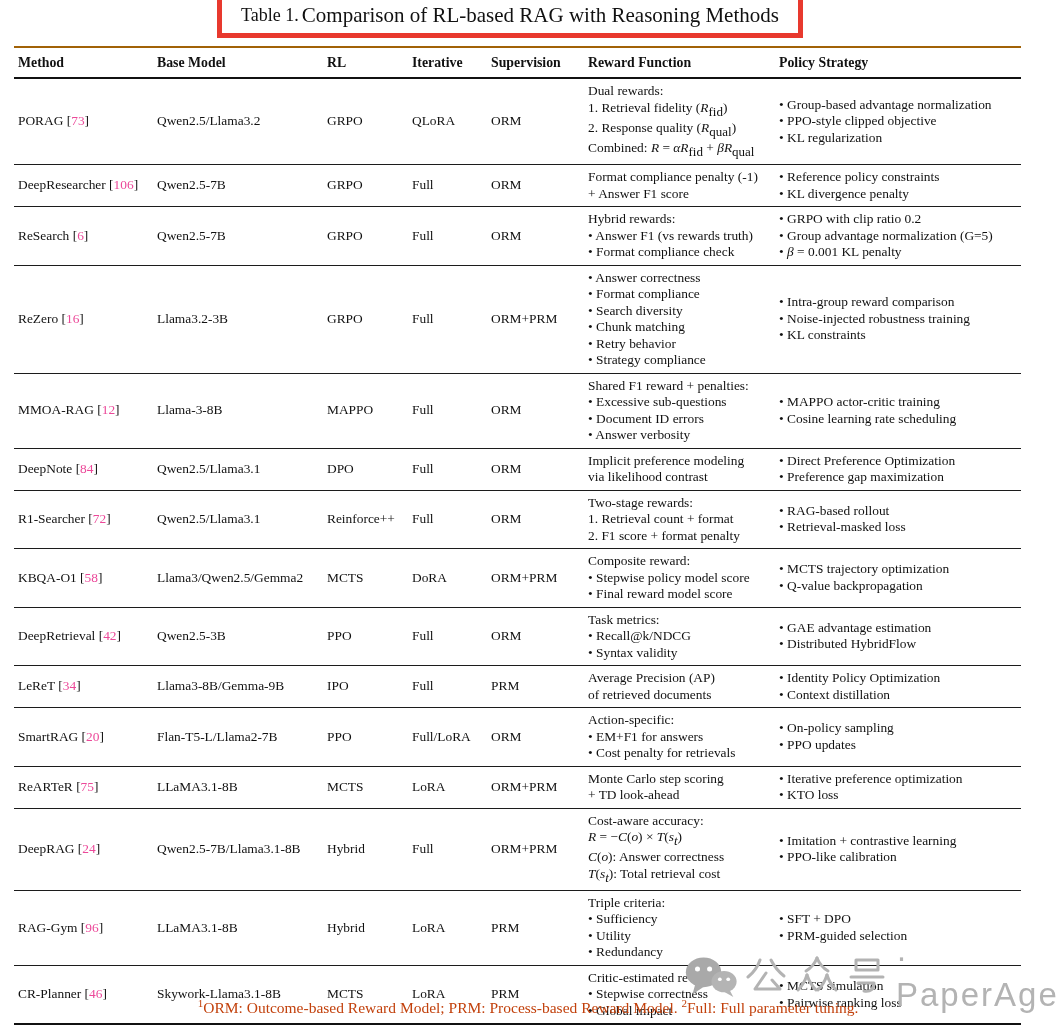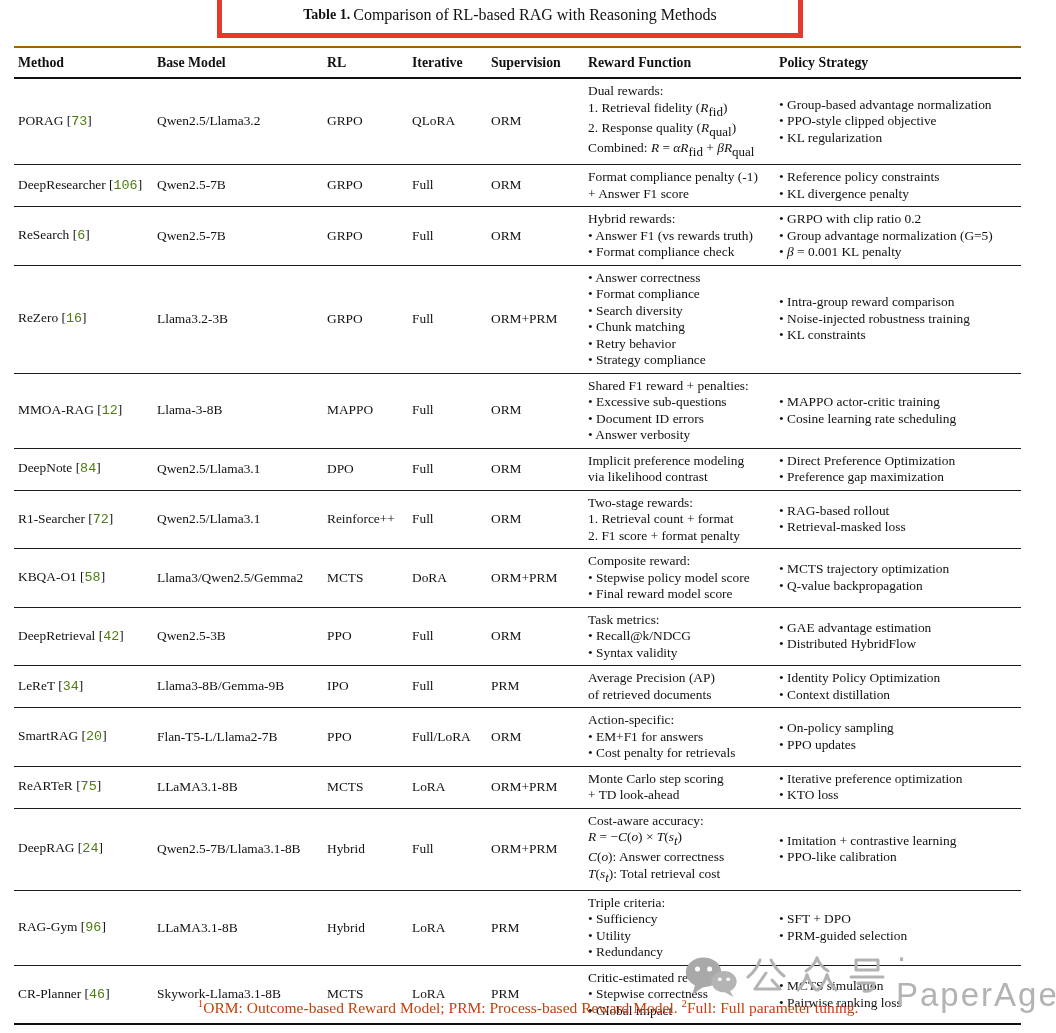--- a/index.html
+++ b/index.html
@@ -7,37 +7,37 @@
     width:1056px;height:1033px;position:relative;overflow:hidden;
     background:#ffffff;color:#111;
     font-family:"Liberation Serif", serif;
   }
   .title-box{
     position:absolute;left:217px;top:-8px;width:576px;height:36px;
     border:5px solid #e8392e;
     display:flex;align-items:center;justify-content:center;
     background:#fff;
   }
-  .title-box .t-label{font-weight:bold;font-size:14px;}
-  .title-box .t-text{font-size:16px;margin-left:3px;}
+  .title-box .t-label{font-weight:normal;font-size:18px;}
+  .title-box .t-text{font-size:21px;margin-left:3px;}
 
   .table-wrap{position:absolute;left:14px;top:46px;width:1007px;}
   table{border-collapse:collapse;width:1007px;border-top:2px solid #a16207;table-layout:fixed;}
   th{
     font-weight:bold;text-align:left;font-size:13.8px;
     padding:7px 2px 6px 4px;border-bottom:2.4px solid #111;
     white-space:nowrap;
   }
   td{
     font-size:13.4px;line-height:16.5px;vertical-align:middle;
     padding:4px 2px 4px 4px;border-bottom:1.5px solid #1c1c1c;
   }
   tr.last td{border-bottom:2.6px solid #111;}
   td .line{white-space:nowrap;}
-  .cit{color:#4d7c0f;font-family:Liberation Mono, monospace;}
+  .cit{color:#ec4899;}
   sub{font-size:13px;}
   sup{font-size:10px;}
 
   .footnote{
     position:absolute;left:0;top:997px;width:1056px;text-align:center;
     font-size:15.5px;color:#c2410c;
   }
   .footnote sup{font-size:11px;}
 
   .watermark{

